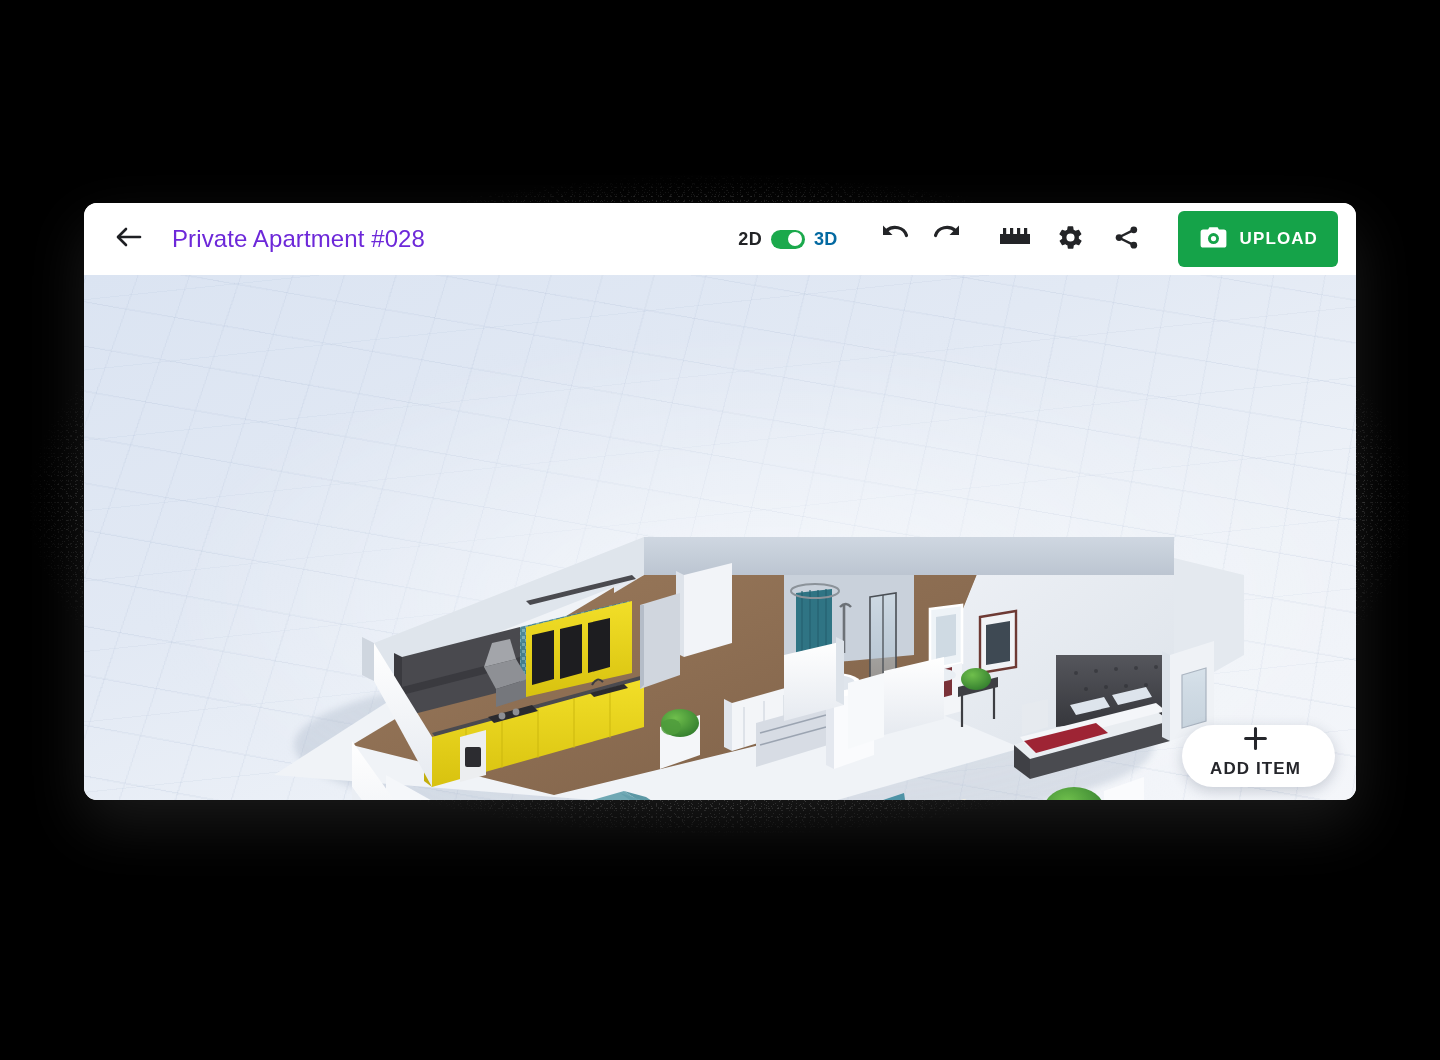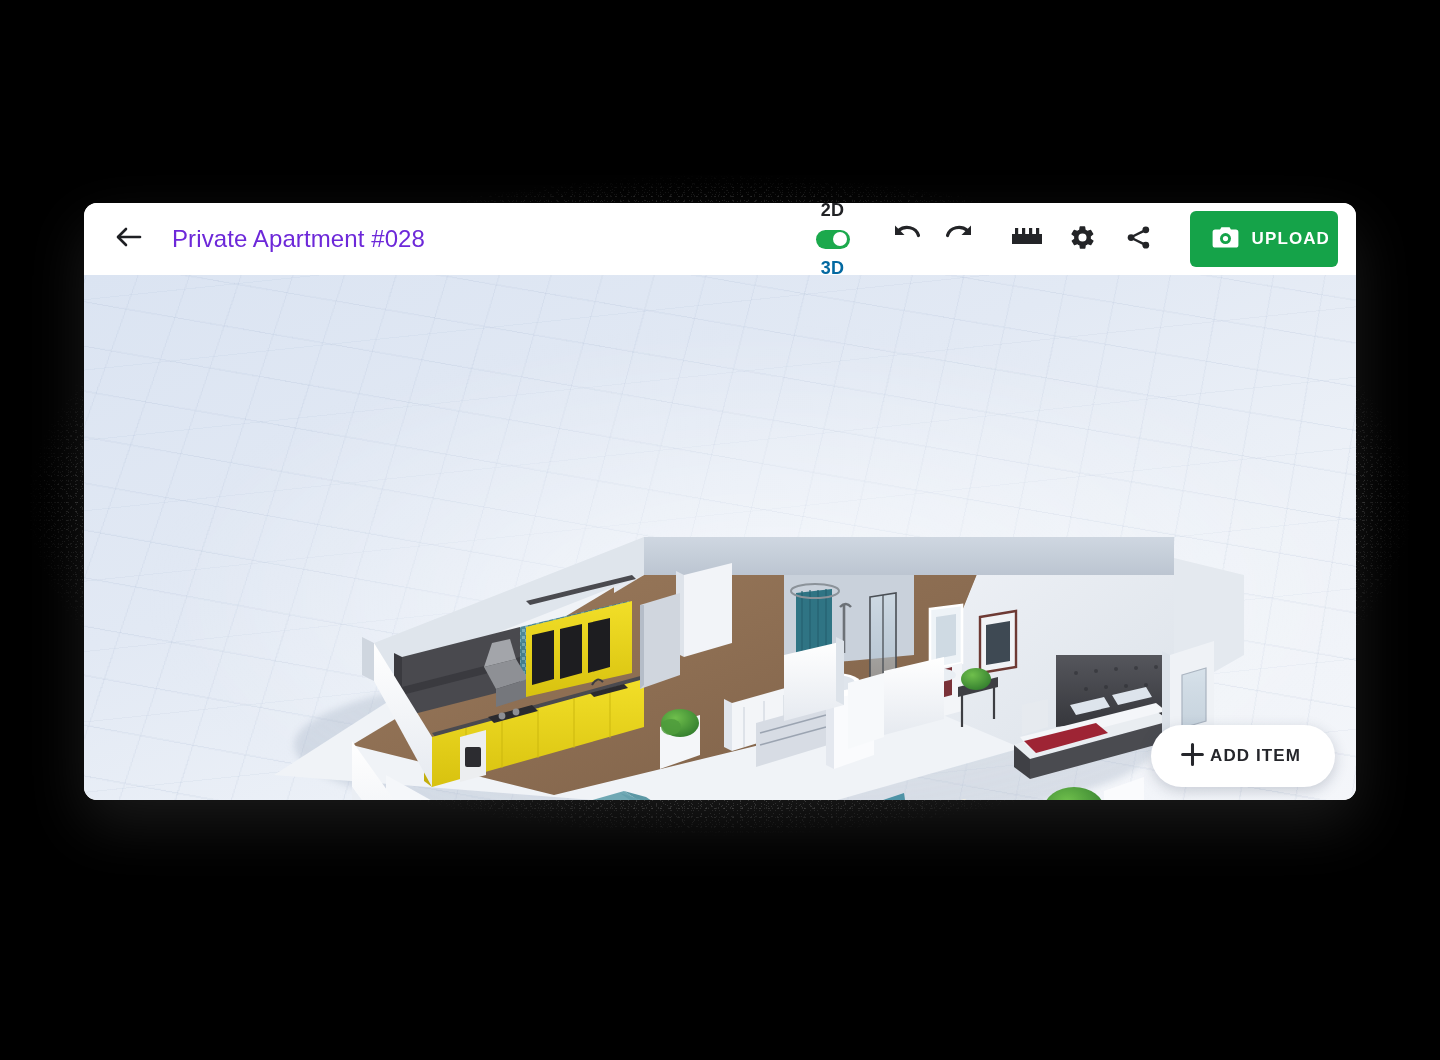--- a/index.html
+++ b/index.html
@@ -86,21 +86,20 @@
     margin-left: auto;
     display: flex;
     align-items: center;
   }
 
   .view-toggle-group {
     display: flex;
     align-items: center;
     gap: 9px;
     margin-right: 36px;
-    flex-direction: column;
   }
   .vt-label { font-size: 18px; font-weight: bold; letter-spacing: .3px; }
   .vt-label.off { color: #222326; }
   .vt-label.on  { color: #0369a1; }
   .toggle-switch {
     position: relative;
     width: 34px; height: 19px;
     border-radius: 10px;
     background: #1BA94C;
     cursor: pointer;
@@ -119,21 +118,21 @@
     display: flex; align-items: center; justify-content: center;
     cursor: pointer; border-radius: 6px;
     flex: 0 0 auto;
   }
   .icon-group-history { display: flex; align-items: center; gap: 10px; margin-right: 26px; }
   .icon-group-tools   { display: flex; align-items: center; gap: 14px; margin-right: 30px; }
 
   .upload-btn {
     display: flex; align-items: center; gap: 13px;
     height: 56px;
-    padding: 0 8px 0 22px;
+    padding: 0 20px 0 22px;
     background: #15A349;
     border: none;
     border-radius: 6px;
     cursor: pointer;
   }
   .upload-label {
     color: #ffffff;
     font-size: 17px;
     font-weight: bold;
     letter-spacing: 1.1px;
@@ -175,20 +174,21 @@
     position: absolute;
     right: 21px; bottom: 13px;
     height: 62px;
     display: flex; align-items: center; gap: 4px;
     padding: 0 34px 0 28px;
     background: #ffffff;
     border: none;
     border-radius: 31px;
     cursor: pointer;
     box-shadow: 0 4px 14px rgba(40,55,80,.22);
+    flex-direction: column;
   }
   .add-item-label {
     font-size: 17px;
     font-weight: bold;
     letter-spacing: 1.1px;
     color: #25262b;
   }
 </style>
 </head>
 <body>

